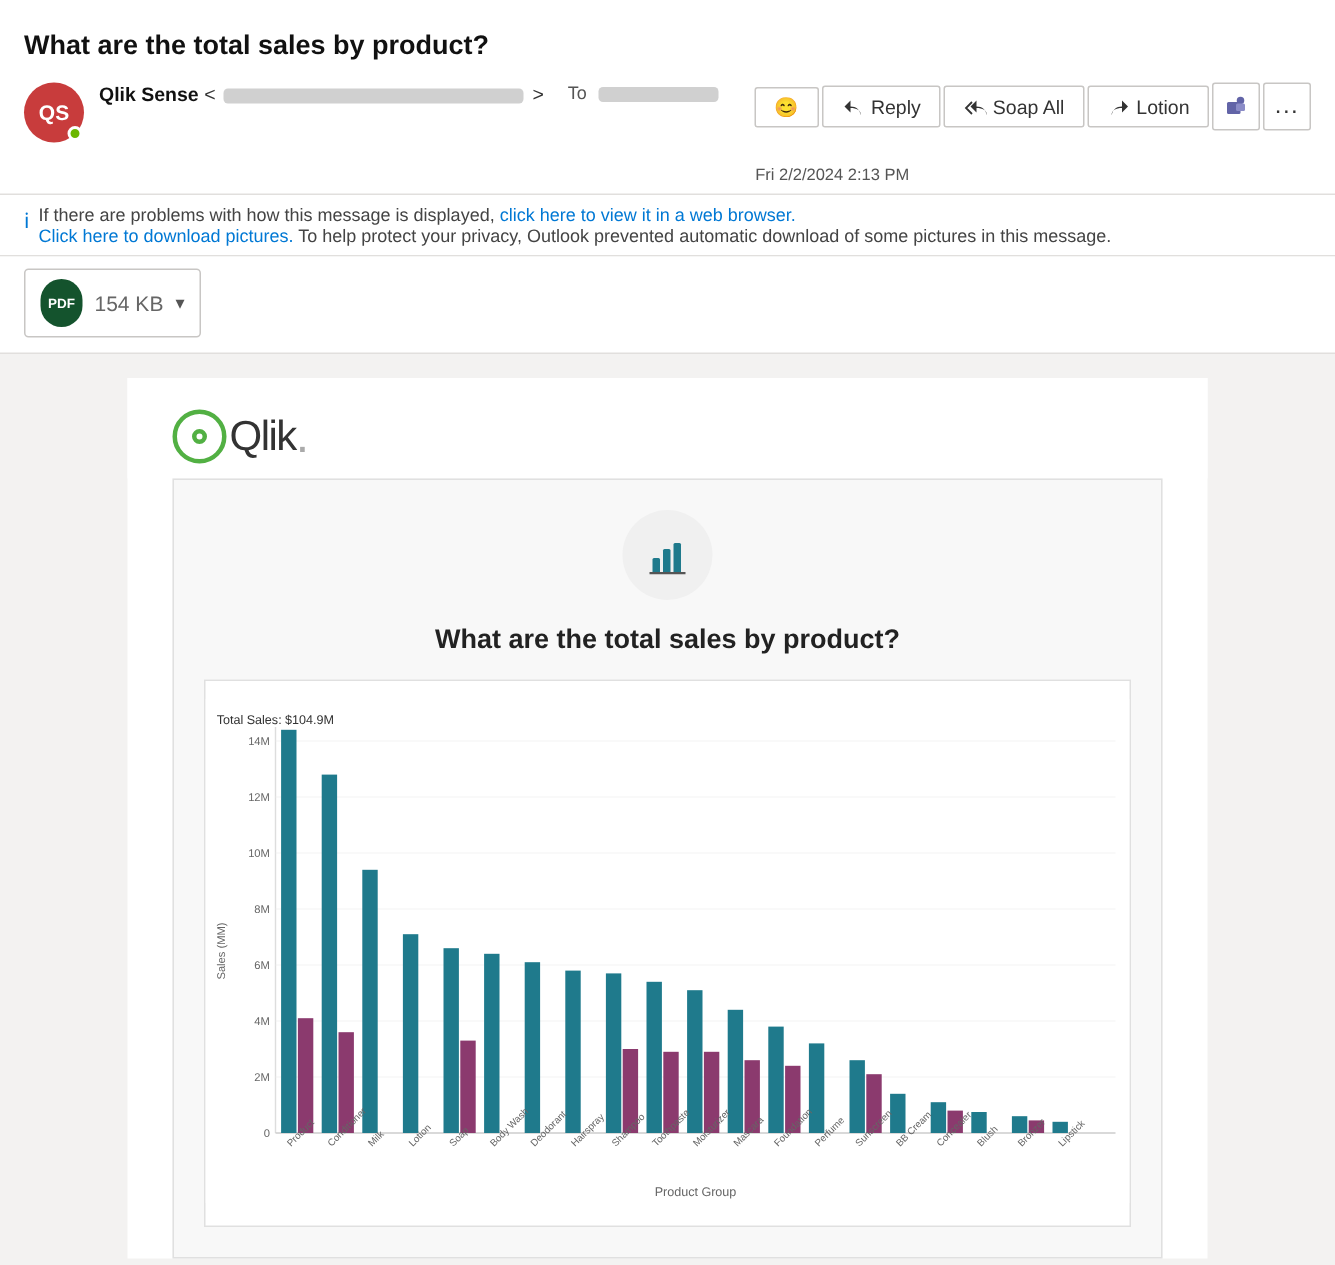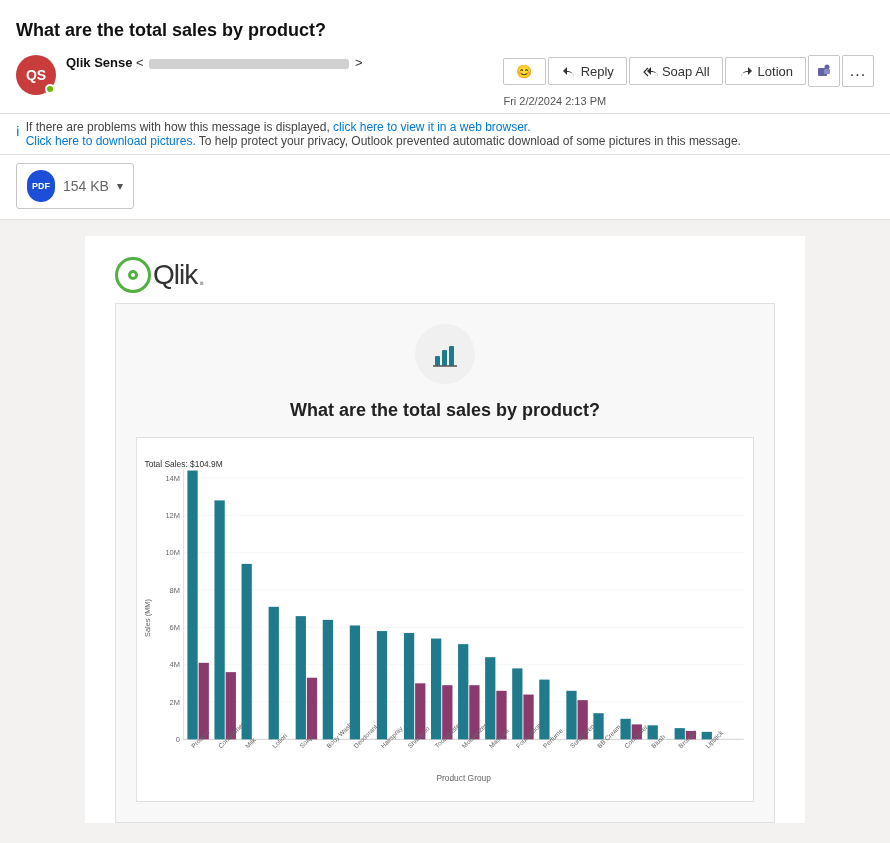--- a/index.html
+++ b/index.html
@@ -139,21 +139,21 @@
       background: #fff;
       cursor: pointer;
       font-size: 16px;
     }
 
     .date-time {
       font-size: 11px;
       color: #555;
       white-space: nowrap;
       align-self: flex-start;
-      margin-top: 4px;
+      margin-top: 20px;
     }
 
     .date-row {
       display: flex;
       flex-direction: column;
       align-items: flex-end;
       gap: 4px;
     }
 
     
@@ -195,21 +195,21 @@
       border-radius: 3px;
       padding: 6px 10px;
       background: #fff;
       cursor: pointer;
       max-width: 320px;
     }
 
     .pdf-icon {
       width: 28px;
       height: 32px;
-      background: #1d4ed8;
+      background: #14532d;
       border-radius: 14px;
       display: flex;
       align-items: center;
       justify-content: center;
       color: #fff;
       font-size: 9px;
       font-weight: 700;
       flex-shrink: 0;
     }
 
@@ -329,20 +329,24 @@
       <div class="avatar">
         <span>QS</span>
         <div class="avatar-status"></div>
       </div>
       <div class="sender-info">
         <div>
           <span class="sender-name">Qlik Sense</span>
           <span style="font-size:13px;color:#333;"> &lt;</span>
           <span class="sender-email-redacted"></span>
           <span style="font-size:13px;color:#333;">&gt;</span>
+        </div>
+        <div class="to-line">
+          <span>To</span>
+          <span class="to-redacted"></span>
         </div>
       </div>
     </div>
 
     <div class="date-row">
       <div class="toolbar-right">
         <button class="toolbar-btn">
           <span>😊</span>
         </button>
         <button class="toolbar-btn">

